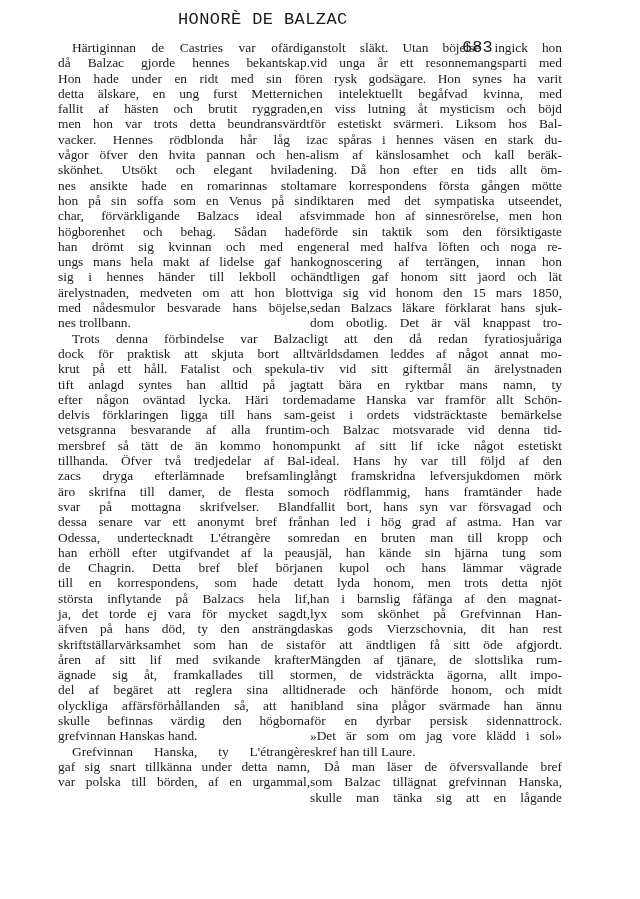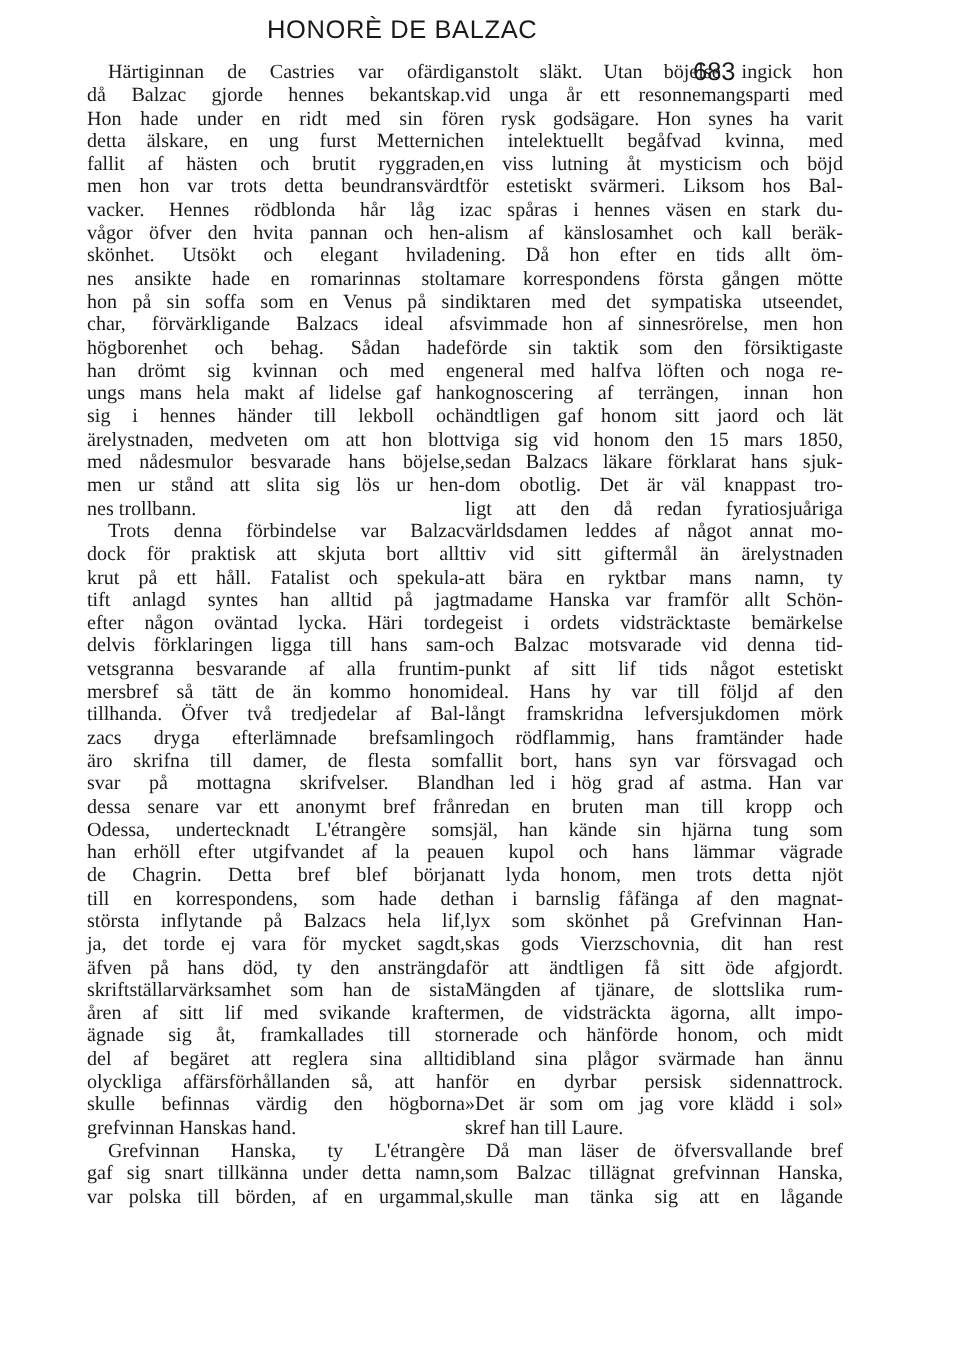--- a/index.html
+++ b/index.html
@@ -1,17 +1,17 @@
 <!DOCTYPE html>
 <html><head>
 <meta charset="utf-8">
 <style>
   html, body { margin: 0; padding: 0; background: #ffffff; }
   body { width: 640px; height: 899px; position: relative; overflow: hidden; color: #1a1a1a; }
-  .header { position: absolute; top: 8px; left: 0; width: 580px; height: 24px; font-family: Liberation Sans, sans-serif; }
+  .header { position: absolute; top: 8px; left: 0; width: 580px; height: 24px; font-family: Liberation Mono, monospace; }
   .running-title { position: absolute; left: 178px; top: 2px; font-size: 17px; letter-spacing: 0.4px; }
   .page-number { position: absolute; left: 462px; top: 2px; font-size: 17px; margin-top: 28px; }
   .column { position: absolute; top: 40px; width: 252px; font-family: Liberation Serif, serif; font-size: 13.4px; line-height: 15.3px; }
   .col-left { left: 58px; }
   .col-right { left: 310px; }
   .line { white-space: nowrap; text-align: justify; text-align-last: justify; height: 15.3px; overflow: visible; }
   .line.last { text-align-last: left; }
   .line.indent { padding-left: 14px; }
 </style>
 </head>
@@ -34,21 +34,20 @@
     <div class="line">skönhet. Utsökt och elegant hvilade</div>
     <div class="line">nes ansikte hade en romarinnas stolta</div>
     <div class="line">hon på sin soffa som en Venus på sin</div>
     <div class="line">char, förvärkligande Balzacs ideal af</div>
     <div class="line">högborenhet och behag. Sådan hade</div>
     <div class="line">han drömt sig kvinnan och med en</div>
     <div class="line">ungs mans hela makt af lidelse gaf han</div>
     <div class="line">sig i hennes händer till lekboll och</div>
     <div class="line">ärelystnaden, medveten om att hon blott</div>
     <div class="line">med nådesmulor besvarade hans böjelse,</div>
-    <div class="line">men ur stånd att slita sig lös ur hen-</div>
     <div class="line last">nes trollbann.</div>
     <div class="line indent">Trots denna förbindelse var Balzac</div>
     <div class="line">dock för praktisk att skjuta bort allt</div>
     <div class="line">krut på ett håll. Fatalist och spekula-</div>
     <div class="line">tift anlagd syntes han alltid på jagt</div>
     <div class="line">efter någon oväntad lycka. Häri torde</div>
     <div class="line">delvis förklaringen ligga till hans sam-</div>
     <div class="line">vetsgranna besvarande af alla fruntim-</div>
     <div class="line">mersbref så tätt de än kommo honom</div>
     <div class="line">tillhanda. Öfver två tredjedelar af Bal-</div>
@@ -94,21 +93,21 @@
     <div class="line">viga sig vid honom den 15 mars 1850,</div>
     <div class="line">sedan Balzacs läkare förklarat hans sjuk-</div>
     <div class="line">dom obotlig. Det är väl knappast tro-</div>
     <div class="line">ligt att den då redan fyratiosjuåriga</div>
     <div class="line">världsdamen leddes af något annat mo-</div>
     <div class="line">tiv vid sitt giftermål än ärelystnaden</div>
     <div class="line">att bära en ryktbar mans namn, ty</div>
     <div class="line">madame Hanska var framför allt Schön-</div>
     <div class="line">geist i ordets vidsträcktaste bemärkelse</div>
     <div class="line">och Balzac motsvarade vid denna tid-</div>
-    <div class="line">punkt af sitt lif tids något estetiskt</div>
+    <div class="line">punkt af sitt lif icke något estetiskt</div>
     <div class="line">ideal. Hans hy var till följd af den</div>
     <div class="line">långt framskridna lefversjukdomen mörk</div>
     <div class="line">och rödflammig, hans framtänder hade</div>
     <div class="line">fallit bort, hans syn var försvagad och</div>
     <div class="line">han led i hög grad af astma. Han var</div>
     <div class="line">redan en bruten man till kropp och</div>
     <div class="line">själ, han kände sin hjärna tung som</div>
     <div class="line">en kupol och hans lämmar vägrade</div>
     <div class="line">att lyda honom, men trots detta njöt</div>
     <div class="line">han i barnslig fåfänga af den magnat-</div>

